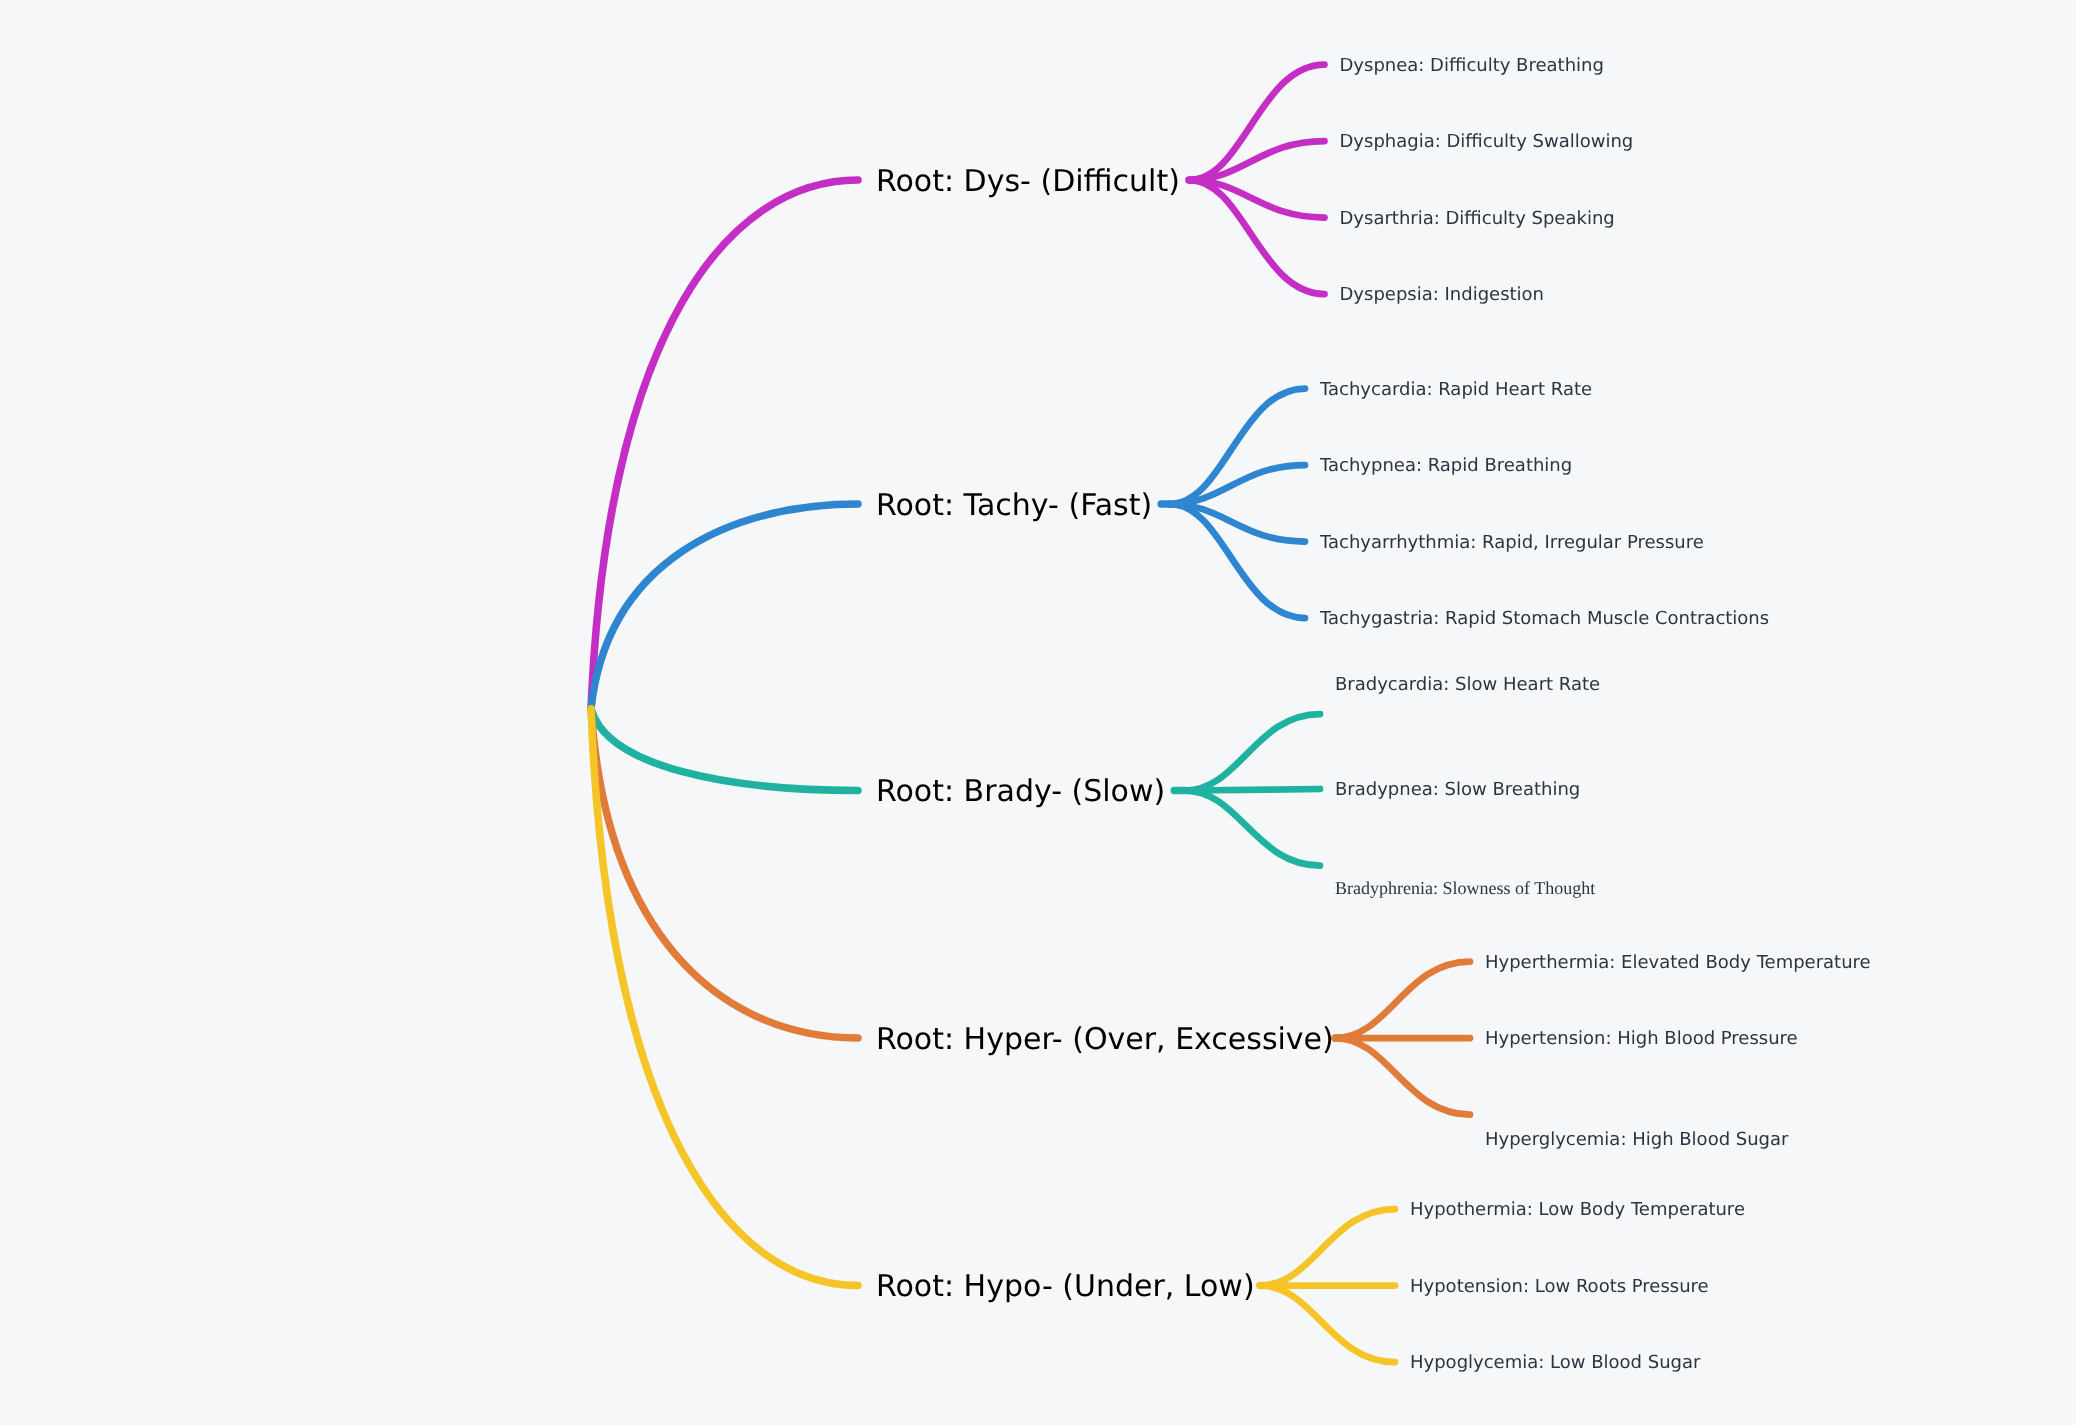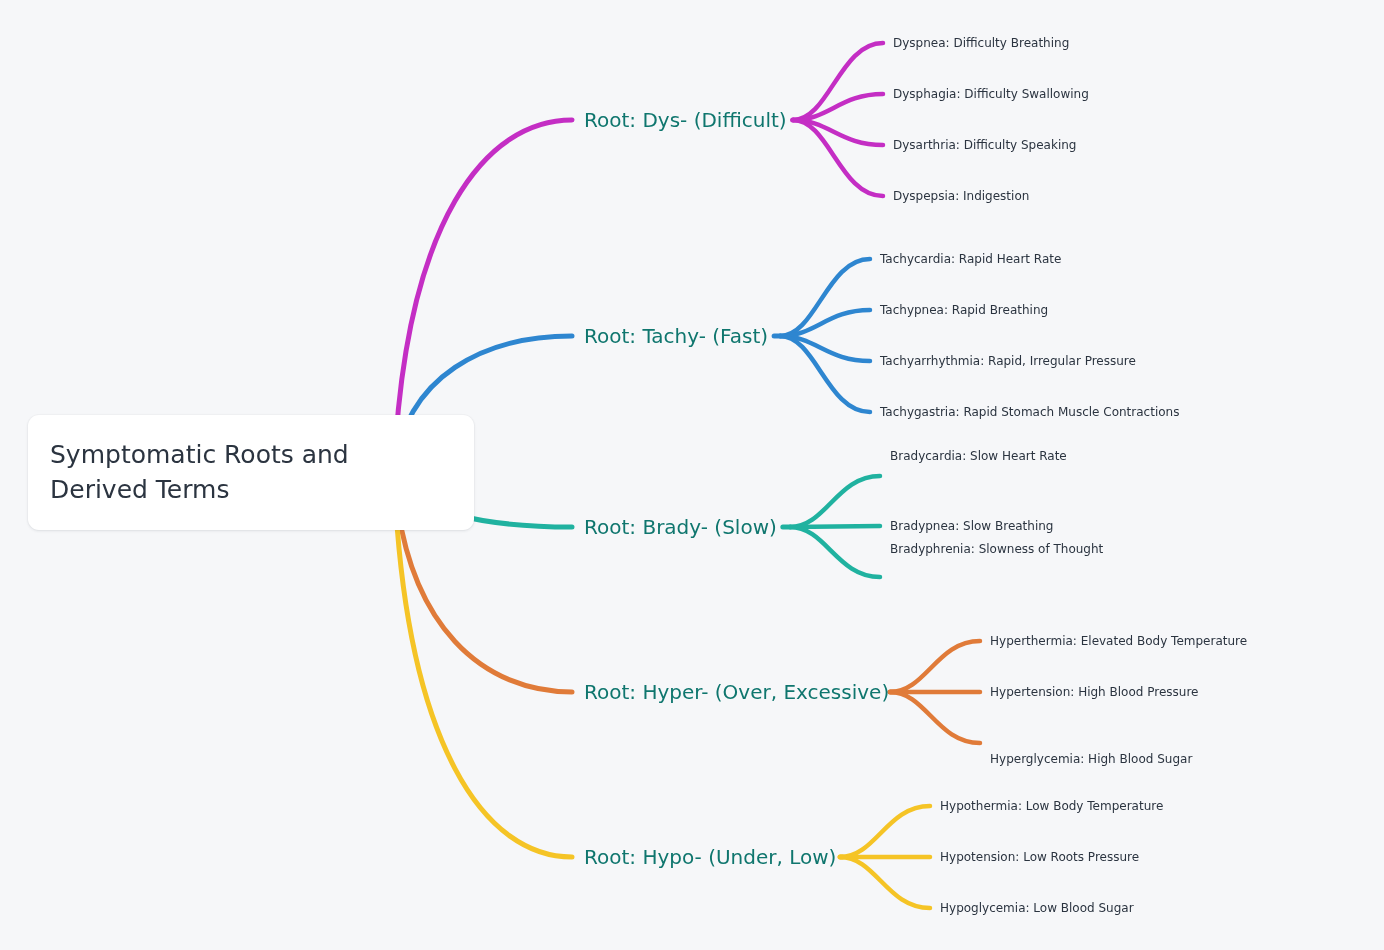--- a/index.html
+++ b/index.html
@@ -35,21 +35,21 @@
     stroke-width: 4.5;
   }
   .node-label {
     position: absolute;
     white-space: nowrap;
     color: #2b3440;
     line-height: 1;
   }
   .branch-label {
     font-size: 20px;
-    color: #0f766e;
+    color: #000000;
     transform: translateY(-50%);
   }
   .leaf-label {
     font-size: 12px;
     color: #2b3440;
     transform: translateY(-50%);
   }
   .root-node {
     position: absolute;
     background: #ffffff;
@@ -95,39 +95,36 @@
       <path d="M 890 692 C 926 692 936.8 641 980 641" class="edge thin" stroke="#e07b39"></path>
       <path d="M 890 692 L 980 692" class="edge thin" stroke="#e07b39"></path>
       <path d="M 890 692 C 926 692 936.8 743 980 743" class="edge thin" stroke="#e07b39"></path>
       <path d="M 394 472.5 C 404.68 749.3399999999999 486.56 857 572 857" class="edge" stroke="#f5c426"></path>
       <path d="M 842.40625 857 L 840 857" class="edge" stroke="#f5c426"></path>
       <path d="M 840 857 C 876 857 886.8 806 930 806" class="edge thin" stroke="#f5c426"></path>
       <path d="M 840 857 L 930 857" class="edge thin" stroke="#f5c426"></path>
       <path d="M 840 857 C 876 857 886.8 908 930 908" class="edge thin" stroke="#f5c426"></path>
     </svg>
 
-  <div class="root-node" id="root-node" style="left: 28px; top: 415px; width: 446px; height: 115px; background: rgb(255, 255, 255);">
-    <div class="root-node-text">Symptomatic Roots and Derived Terms</div>
-  </div>
 
   <div id="label-layer">
       <div class="node-label branch-label" style="left: 584px; top: 120px;">Root: Dys- (Difficult)</div>
       <div class="node-label leaf-label" style="left: 893px; top: 43px;">Dyspnea: Difficulty Breathing</div>
       <div class="node-label leaf-label" style="left: 893px; top: 94px;">Dysphagia: Difficulty Swallowing</div>
       <div class="node-label leaf-label" style="left: 893px; top: 145px;">Dysarthria: Difficulty Speaking</div>
       <div class="node-label leaf-label" style="left: 893px; top: 196px;">Dyspepsia: Indigestion</div>
       <div class="node-label branch-label" style="left: 584px; top: 336px;">Root: Tachy- (Fast)</div>
       <div class="node-label leaf-label" style="left: 880px; top: 259px;">Tachycardia: Rapid Heart Rate</div>
       <div class="node-label leaf-label" style="left: 880px; top: 310px;">Tachypnea: Rapid Breathing</div>
       <div class="node-label leaf-label" style="left: 880px; top: 361px;">Tachyarrhythmia: Rapid, Irregular Pressure</div>
       <div class="node-label leaf-label" style="left: 880px; top: 412px; text-align: right;">Tachygastria: Rapid Stomach Muscle Contractions</div>
       <div class="node-label branch-label" style="left: 584px; top: 527px;">Root: Brady- (Slow)</div>
       <div class="node-label leaf-label" style="left: 890px; top: 456px;">Bradycardia: Slow Heart Rate</div>
       <div class="node-label leaf-label" style="left: 890px; top: 526px;">Bradypnea: Slow Breathing</div>
-      <div class="node-label leaf-label" style="left: 890px; top: 549px;">Bradyphrenia: Slowness of Thought</div>
+      <div class="node-label leaf-label" style="left: 890px; top: 592px; font-family: Liberation Serif, serif;">Bradyphrenia: Slowness of Thought</div>
       <div class="node-label branch-label" style="left: 584px; top: 692px;">Root: Hyper- (Over, Excessive)</div>
       <div class="node-label leaf-label" style="left: 990px; top: 641px;">Hyperthermia: Elevated Body Temperature</div>
       <div class="node-label leaf-label" style="left: 990px; top: 692px;">Hypertension: High Blood Pressure</div>
       <div class="node-label leaf-label" style="left: 990px; top: 743px; margin-top: 16px;">Hyperglycemia: High Blood Sugar</div>
       <div class="node-label branch-label" style="left: 584px; top: 857px;">Root: Hypo- (Under, Low)</div>
       <div class="node-label leaf-label" style="left: 940px; top: 806px;">Hypothermia: Low Body Temperature</div>
       <div class="node-label leaf-label" style="left: 940px; top: 857px;">Hypotension: Low Roots Pressure</div>
       <div class="node-label leaf-label" style="left: 940px; top: 908px;">Hypoglycemia: Low Blood Sugar</div>
     </div>
 

